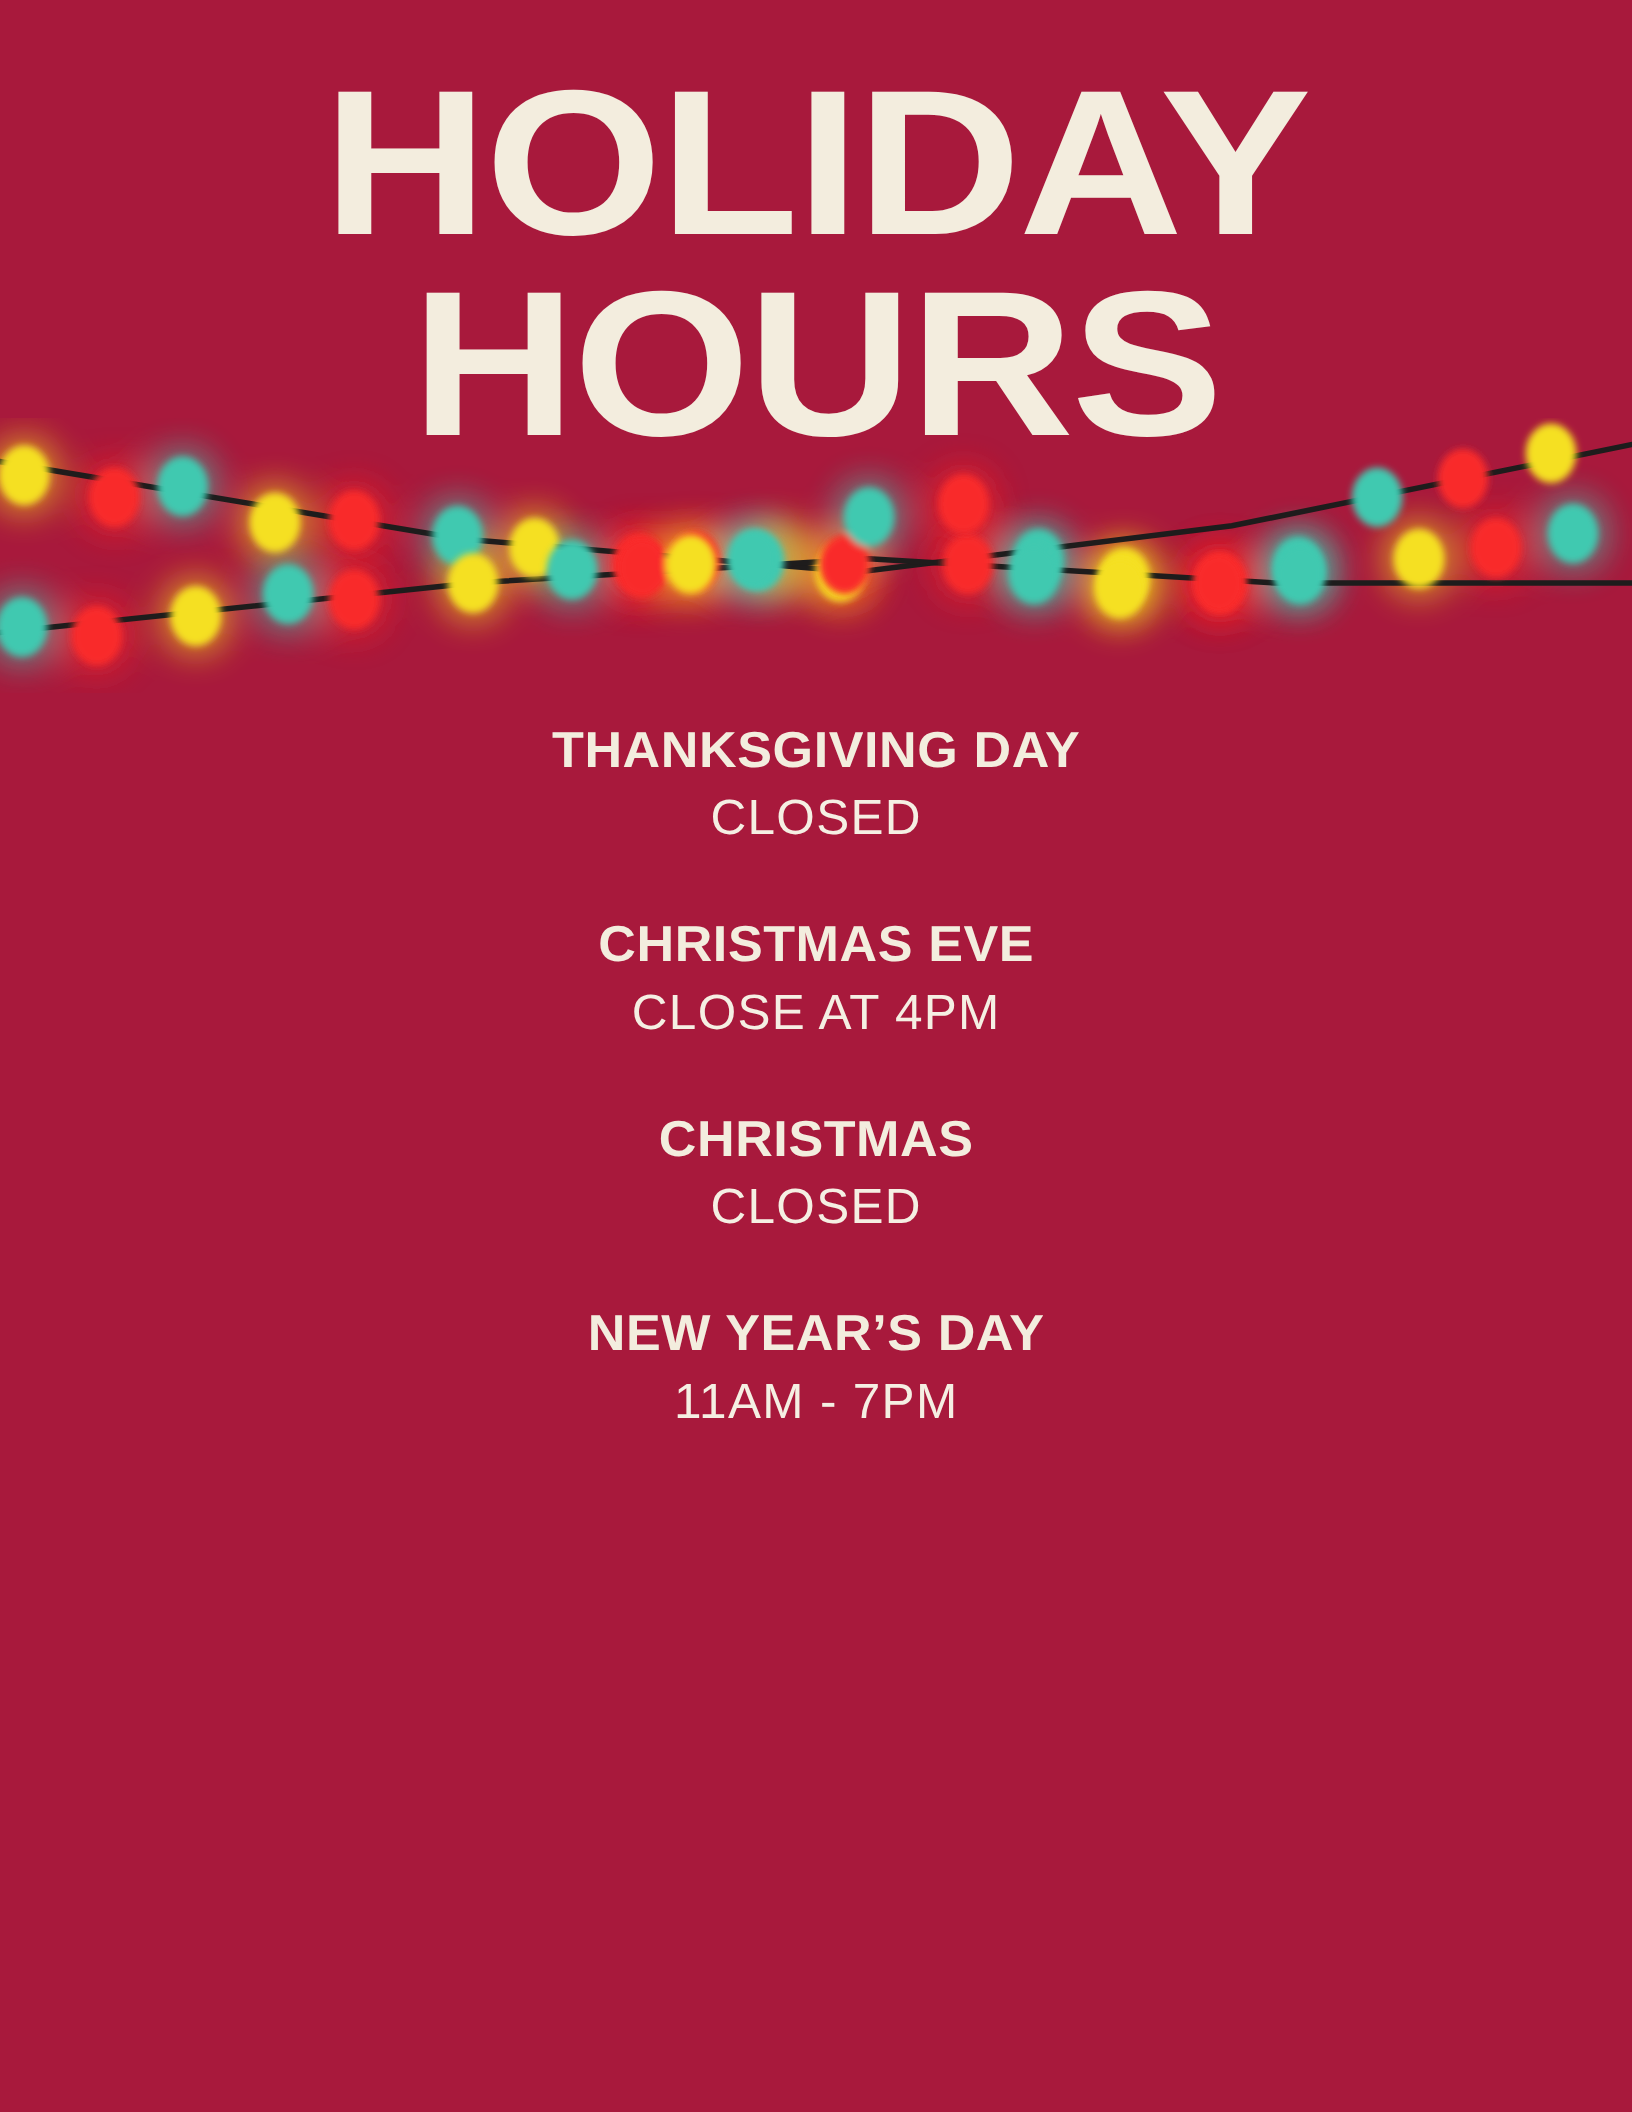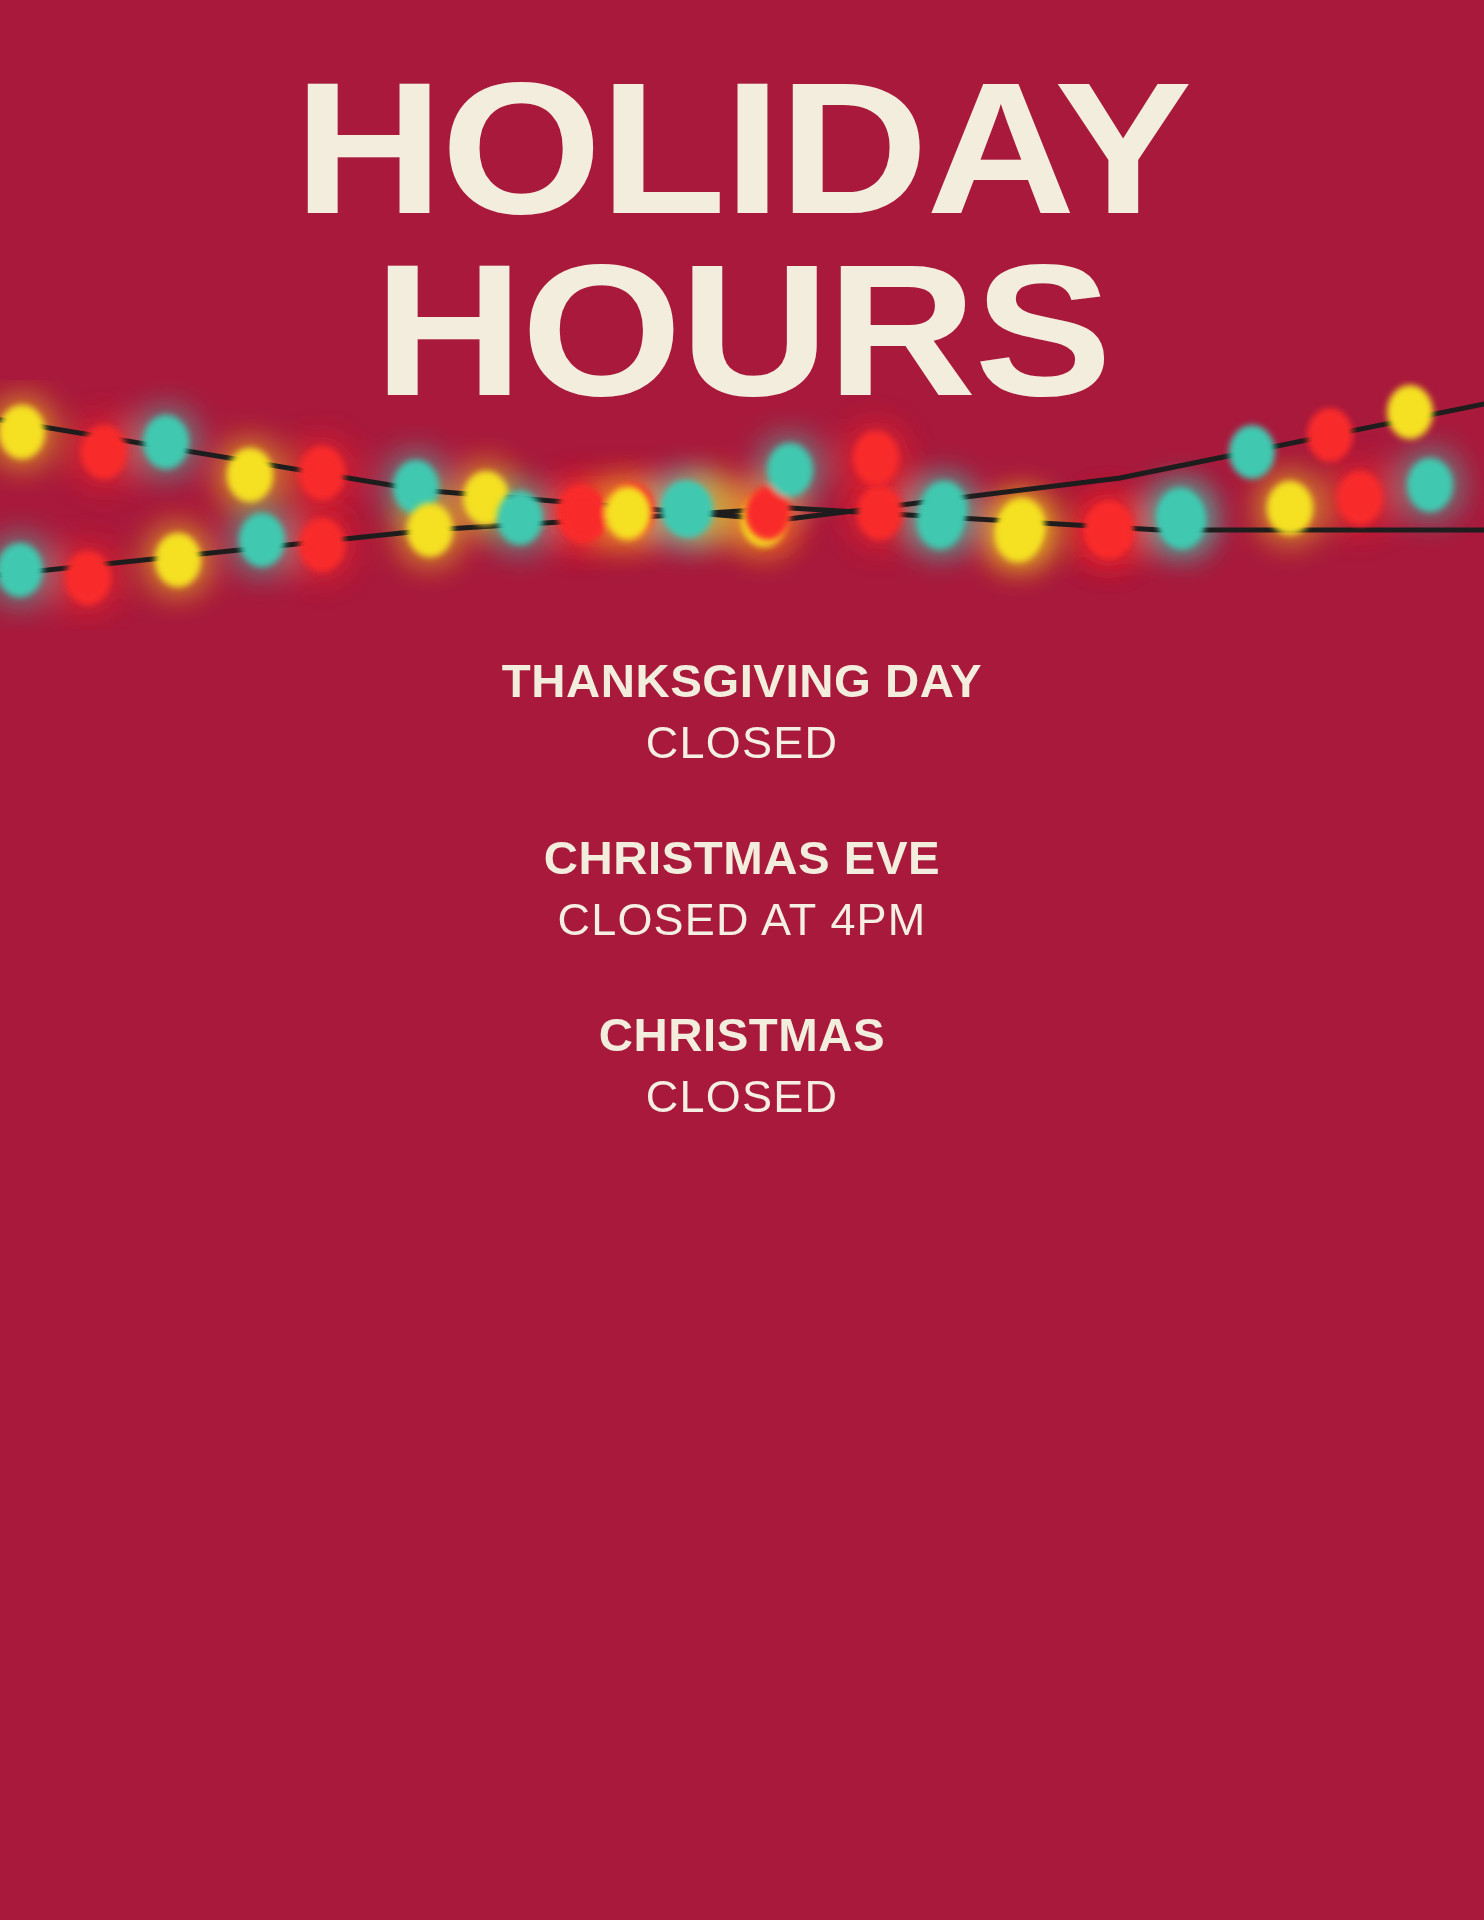--- a/index.html
+++ b/index.html
@@ -221,25 +221,29 @@
 
   <div class="hours-list">
 
     <div class="hour-entry">
       <span class="hour-name">THANKSGIVING DAY</span>
       <span class="hour-value">CLOSED</span>
     </div>
 
     <div class="hour-entry">
       <span class="hour-name">CHRISTMAS EVE</span>
-      <span class="hour-value">CLOSED AT 4PM</span>
+      <span class="hour-value">CLOSE AT 4PM</span>
     </div>
 
     <div class="hour-entry">
       <span class="hour-name">CHRISTMAS</span>
       <span class="hour-value">CLOSED</span>
     </div>
 
 
+    <div class="hour-entry">
+      <span class="hour-name">NEW YEAR’S DAY</span>
+      <span class="hour-value">11AM - 7PM</span>
+    </div>
 
   </div>
 
 </div>
 
 </body></html>

